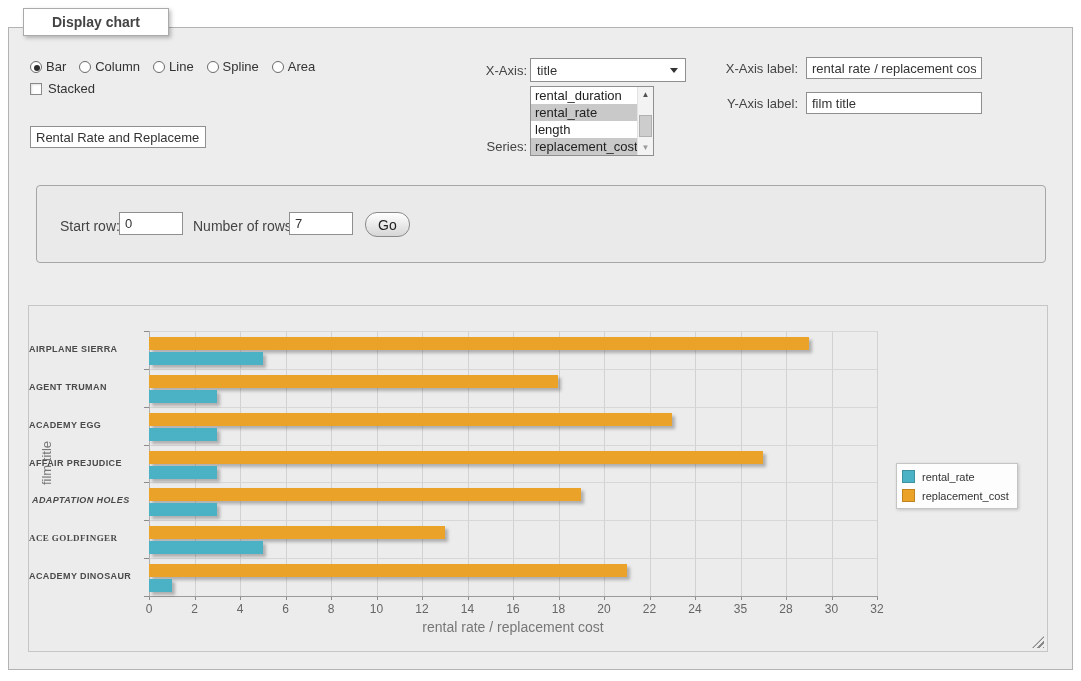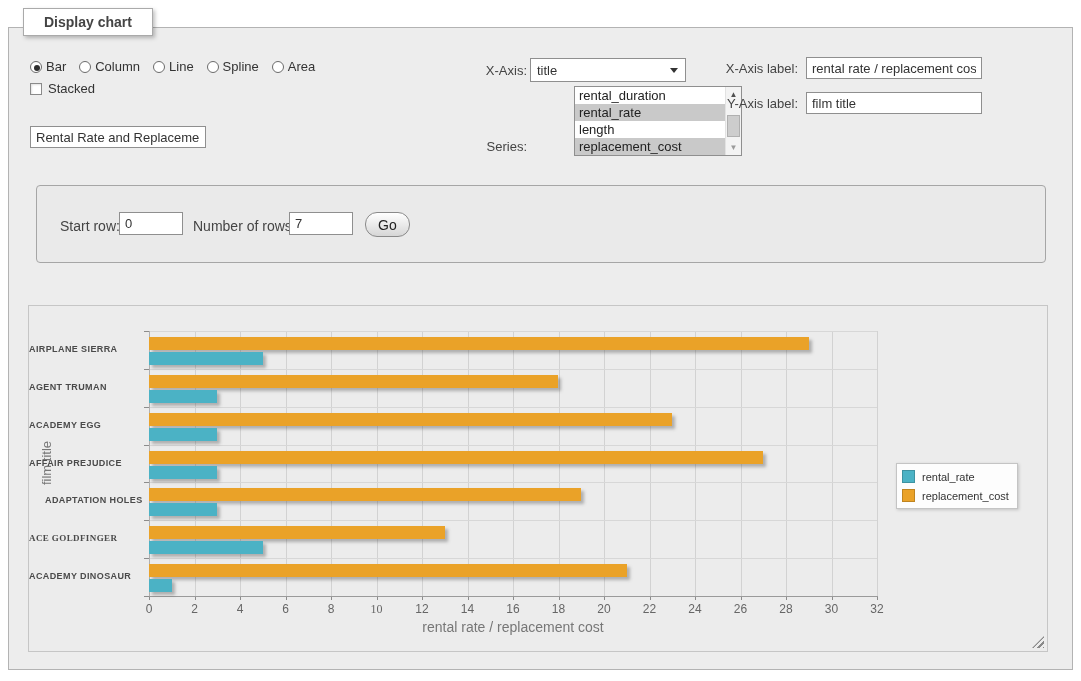--- a/index.html
+++ b/index.html
@@ -3,21 +3,21 @@
 <meta charset="utf-8">
 <style>
   * { margin:0; padding:0; box-sizing:border-box; }
   html,body { width:1081px; height:681px; background:#fff; font-family:"Liberation Sans", sans-serif; overflow:hidden; }
   .page { position:relative; width:1081px; height:681px; background:#fff; }
 
   
   .panel { position:absolute; left:8px; top:27px; width:1065px; height:643px;
            background:#ededed; border:1px solid #b3b3b3; }
   .panel-legend { position:absolute; left:14px; top:-20px; background:#fff; border:1px solid #aaa;
-                  padding:5px 20px; font-size:14px; font-weight:bold; color:#444;
+                  padding:5px 28px; font-size:14px; font-weight:bold; color:#444;
                   box-shadow:2px 2px 4px rgba(0,0,0,0.25); }
 
   
   .radio-row { position:absolute; left:21px; top:29px; height:16px; white-space:nowrap; }
   .radio-item { display:inline-block; margin-right:13px; font-size:13px; color:#333; cursor:default; }
   .radio-circle { width:12px; height:12px; border:1px solid #6b6b6b; border-radius:50%; background:#fff;
                   display:inline-block; position:relative; margin-right:4px; vertical-align:-2px; }
   .radio-circle.on::after { content:''; position:absolute; left:3px; top:3px; width:6px; height:6px;
                   border-radius:50%; background:#2e2e2e; }
   .stacked-row { position:absolute; left:21px; top:53px; font-size:13px; color:#333; }
@@ -28,22 +28,22 @@
                font-size:13px; padding:2px 5px; background:#fff; color:#333; height:22px; }
   .title-input { left:21px; top:98px; width:176px; }
 
   .right-label { position:absolute; width:140px; text-align:right; font-size:13px; color:#444; }
 
   .select-box { position:absolute; left:521px; top:30px; width:156px; height:24px; background:#fff;
                 border:1px solid #8f8f8f; font-size:13px; color:#333; padding:4px 6px; cursor:default; }
   .select-arrow { position:absolute; right:7px; top:9px; width:0; height:0;
                   border-left:4px solid transparent; border-right:4px solid transparent; border-top:5px solid #333; }
 
-  .listbox { position:absolute; left:521px; top:58px; width:168px; height:70px; background:#fff;
-             border:1px solid #8f8f8f;margin-left:44px; }
+  .listbox { position:absolute; left:521px; top:58px; width:124px; height:70px; background:#fff;
+             border:1px solid #8f8f8f; }
   .listbox-options { position:absolute; left:0; top:0; right:16px; bottom:0; overflow:hidden; }
   .option { height:17px; line-height:17px; font-size:13px; padding-left:4px; color:#222; white-space:nowrap; }
   .option.sel { background:#c9c9c9; }
   .sb { position:absolute; top:0; right:0; bottom:0; width:16px; background:#f3f3f3; border-left:1px solid #e2e2e2; }
   .sb-btn { position:absolute; left:0; width:15px; height:15px; color:#505050; font-size:8px;
             text-align:center; line-height:15px; }
   .sb-btn.up { top:0; } .sb-btn.down { bottom:0; color:#9a9a9a; }
   .sb-thumb { position:absolute; left:1px; top:28px; width:13px; height:22px; background:#cdcdcd; border:1px solid #b0b0b0; }
 
   .xfield-input { left:797px; top:29px; width:176px; }
@@ -160,21 +160,21 @@
         <div class="tickmark-x" style="left: 211px; top: 290px;"></div>
         <div class="tick-label" style="left: 211px; top: 296px;">4</div>
         <div class="gridline-v" style="left: 256.5px; top: 25px; height: 265px;"></div>
         <div class="tickmark-x" style="left: 256.5px; top: 290px;"></div>
         <div class="tick-label" style="left: 256.5px; top: 296px;">6</div>
         <div class="gridline-v" style="left: 302px; top: 25px; height: 265px;"></div>
         <div class="tickmark-x" style="left: 302px; top: 290px;"></div>
         <div class="tick-label" style="left: 302px; top: 296px;">8</div>
         <div class="gridline-v" style="left: 347.5px; top: 25px; height: 265px;"></div>
         <div class="tickmark-x" style="left: 347.5px; top: 290px;"></div>
-        <div class="tick-label" style="left: 347.5px; top: 296px; font-family: Liberation Serif, serif;">10</div>
+        <div class="tick-label" style="left: 347.5px; top: 296px;">10</div>
         <div class="gridline-v" style="left: 393px; top: 25px; height: 265px;"></div>
         <div class="tickmark-x" style="left: 393px; top: 290px;"></div>
         <div class="tick-label" style="left: 393px; top: 296px;">12</div>
         <div class="gridline-v" style="left: 438.5px; top: 25px; height: 265px;"></div>
         <div class="tickmark-x" style="left: 438.5px; top: 290px;"></div>
         <div class="tick-label" style="left: 438.5px; top: 296px;">14</div>
         <div class="gridline-v" style="left: 484px; top: 25px; height: 265px;"></div>
         <div class="tickmark-x" style="left: 484px; top: 290px;"></div>
         <div class="tick-label" style="left: 484px; top: 296px;">16</div>
         <div class="gridline-v" style="left: 529.5px; top: 25px; height: 265px;"></div>
@@ -184,21 +184,21 @@
         <div class="tickmark-x" style="left: 575px; top: 290px;"></div>
         <div class="tick-label" style="left: 575px; top: 296px;">20</div>
         <div class="gridline-v" style="left: 620.5px; top: 25px; height: 265px;"></div>
         <div class="tickmark-x" style="left: 620.5px; top: 290px;"></div>
         <div class="tick-label" style="left: 620.5px; top: 296px;">22</div>
         <div class="gridline-v" style="left: 666px; top: 25px; height: 265px;"></div>
         <div class="tickmark-x" style="left: 666px; top: 290px;"></div>
         <div class="tick-label" style="left: 666px; top: 296px;">24</div>
         <div class="gridline-v" style="left: 711.5px; top: 25px; height: 265px;"></div>
         <div class="tickmark-x" style="left: 711.5px; top: 290px;"></div>
-        <div class="tick-label" style="left: 711.5px; top: 296px;">26</div>
+        <div class="tick-label" style="left: 711.5px; top: 296px;">35</div>
         <div class="gridline-v" style="left: 757px; top: 25px; height: 265px;"></div>
         <div class="tickmark-x" style="left: 757px; top: 290px;"></div>
         <div class="tick-label" style="left: 757px; top: 296px;">28</div>
         <div class="gridline-v" style="left: 802.5px; top: 25px; height: 265px;"></div>
         <div class="tickmark-x" style="left: 802.5px; top: 290px;"></div>
         <div class="tick-label" style="left: 802.5px; top: 296px;">30</div>
         <div class="gridline-v" style="left: 848px; top: 25px; height: 265px;"></div>
         <div class="tickmark-x" style="left: 848px; top: 290px;"></div>
         <div class="tick-label" style="left: 848px; top: 296px;">32</div>
         <div class="gridline-h" style="left: 120px; top: 25px; width: 728px;"></div>
@@ -223,21 +223,21 @@
         <div class="bar" style="left: 120px; top: 46px; width: 113.522px; background: rgb(75, 178, 197);"></div>
         <div class="cat-label" style="left: 0px; top: 75.7857px;">AGENT TRUMAN</div>
         <div class="bar" style="left: 120px; top: 68.8571px; width: 409.272px; background: rgb(234, 162, 40);"></div>
         <div class="bar" style="left: 120px; top: 83.8571px; width: 68.0225px; background: rgb(75, 178, 197);"></div>
         <div class="cat-label" style="left: 0px; top: 113.643px;">ACADEMY EGG</div>
         <div class="bar" style="left: 120px; top: 106.714px; width: 523.022px; background: rgb(234, 162, 40);"></div>
         <div class="bar" style="left: 120px; top: 121.714px; width: 68.0225px; background: rgb(75, 178, 197);"></div>
         <div class="cat-label" style="left: 0px; top: 151.5px;">AFFAIR PREJUDICE</div>
         <div class="bar" style="left: 120px; top: 144.571px; width: 614.022px; background: rgb(234, 162, 40);"></div>
         <div class="bar" style="left: 120px; top: 159.571px; width: 68.0225px; background: rgb(75, 178, 197);"></div>
-        <div class="cat-label" style="left: 16px; top: 189.357px;">ADAPTATION HOLES</div>
+        <div class="cat-label" style="left: 3px; top: 189.357px; font-style: italic;">ADAPTATION HOLES</div>
         <div class="bar" style="left: 120px; top: 182.429px; width: 432.022px; background: rgb(234, 162, 40);"></div>
         <div class="bar" style="left: 120px; top: 197.429px; width: 68.0225px; background: rgb(75, 178, 197);"></div>
         <div class="cat-label" style="left: 0px; top: 227.214px; font-family: Liberation Serif, serif;">ACE GOLDFINGER</div>
         <div class="bar" style="left: 120px; top: 220.286px; width: 295.522px; background: rgb(234, 162, 40);"></div>
         <div class="bar" style="left: 120px; top: 235.286px; width: 113.522px; background: rgb(75, 178, 197);"></div>
         <div class="cat-label" style="left: 0px; top: 265.071px;">ACADEMY DINOSAUR</div>
         <div class="bar" style="left: 120px; top: 258.143px; width: 477.522px; background: rgb(234, 162, 40);"></div>
         <div class="bar" style="left: 120px; top: 273.143px; width: 22.5225px; background: rgb(75, 178, 197);"></div>
       </div>
   </div>

